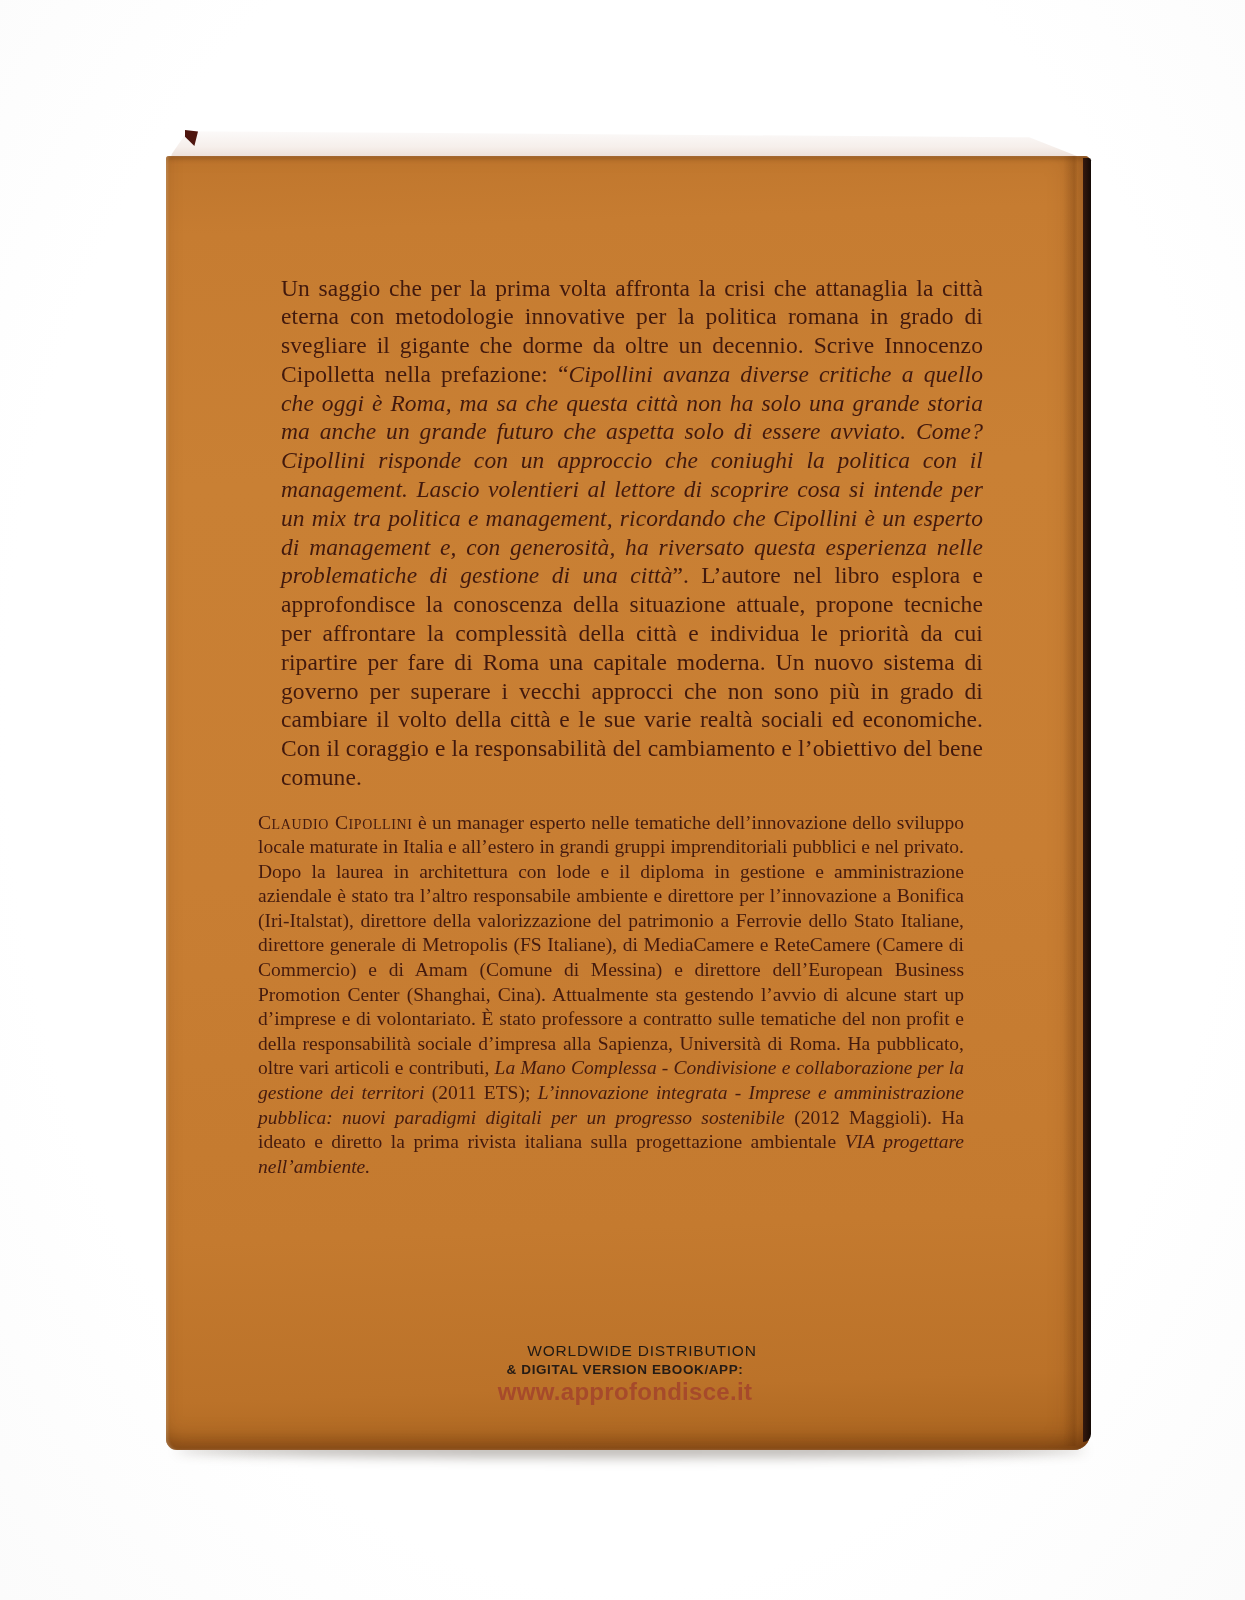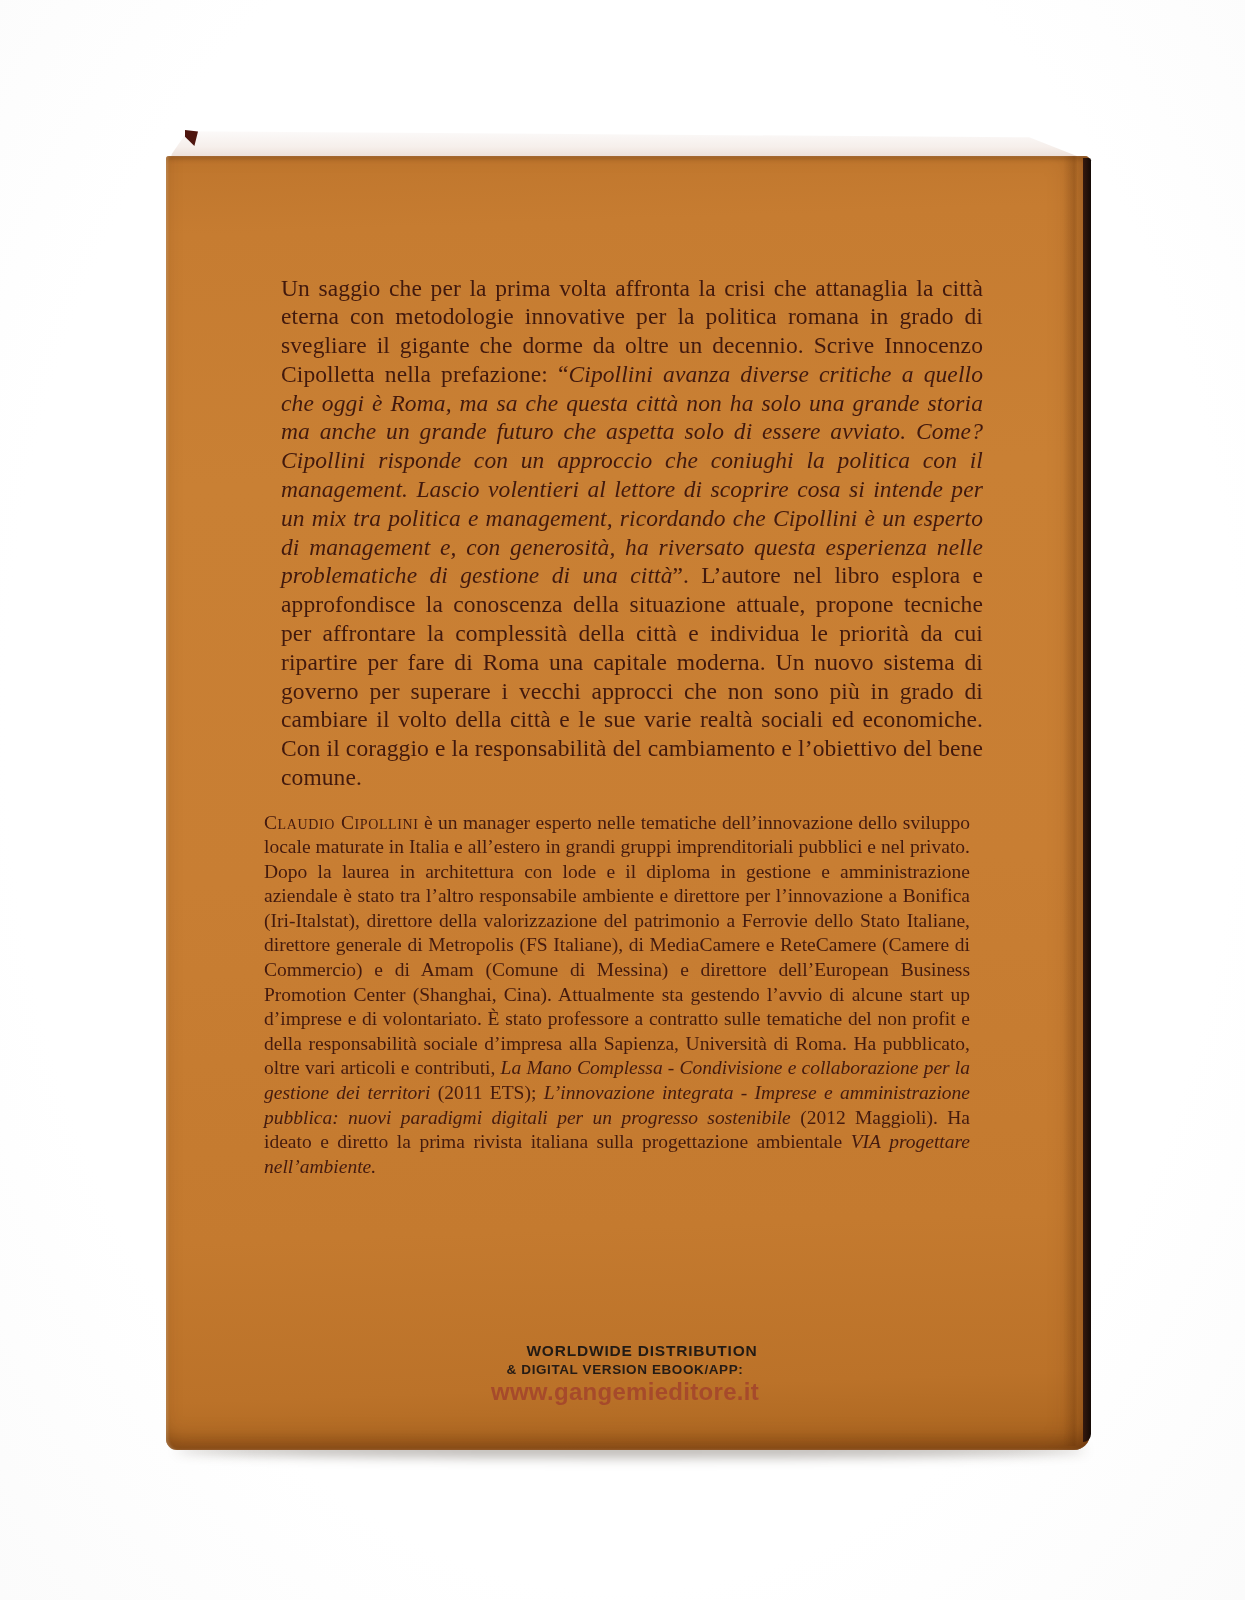--- a/index.html
+++ b/index.html
@@ -97,21 +97,21 @@
     width: 702px;
     font-size: 23.5px;
     line-height: 28.8px;
     color: #42190d;
     text-align: justify;
     letter-spacing: 0.1px;
     margin-left: 16px;
   }
   .bio {
     position: absolute;
-    left: 98px;
+    left: 92px;
     top: 635px;
     width: 706px;
     font-size: 19.5px;
     line-height: 24.6px;
     color: #441a0e;
     text-align: justify;
   }
   .seg-normal { font-style: normal; }
   .seg-italic { font-style: italic; }
   .seg-smallcaps {
@@ -121,21 +121,21 @@
   .publisher {
     position: absolute;
     left: 0;
     right: 6px;
     top: 1186px;
     text-align: center;
     font-family: "Liberation Sans", "DejaVu Sans", sans-serif;
   }
   .publisher-line1 {
     font-size: 15.5px;
-    font-weight: 700;
+    font-weight: 400;
     letter-spacing: 0.8px;
     color: #221a14;
     margin-left: 34px;
   }
   .publisher-line2 {
     font-size: 13.5px;
     font-weight: 700;
     letter-spacing: 0.6px;
     color: #241b15;
     margin-top: 2px;
@@ -160,17 +160,17 @@
       <div class="cover-crease"></div>
       <div class="spine-edge"></div>
 
       <p class="synopsis"><span class="seg-normal">Un saggio che per la prima volta affronta la crisi che attanaglia la città eterna con metodologie innovative per la politica romana in grado di svegliare il gigante che dorme da oltre un decennio. Scrive Innocenzo Cipolletta nella prefazione: “</span><span class="seg-italic">Cipollini avanza diverse critiche a quello che oggi è Roma, ma sa che questa città non ha solo una grande storia ma anche un grande futuro che aspetta solo di essere avviato. Come? Cipollini risponde con un approccio che coniughi la politica con il management. Lascio volentieri al lettore di scoprire cosa si intende per un mix tra politica e management, ricordando che Cipollini è un esperto di management e, con generosità, ha riversato questa esperienza nelle problematiche di gestione di una città</span><span class="seg-normal">”. L’autore nel libro esplora e approfondisce la conoscenza della situazione attuale, propone tecniche per affrontare la complessità della città e individua le priorità da cui ripartire per fare di Roma una capitale moderna.  Un nuovo sistema di governo per superare i vecchi approcci che non sono più in grado di cambiare il volto della città e le sue varie realtà sociali ed economiche. Con il coraggio e la responsabilità del cambiamento e l’obiettivo del bene comune.</span></p>
 
       <p class="bio"><span class="seg-smallcaps">Claudio Cipollini</span><span class="seg-normal"> è un manager esperto nelle tematiche dell’innovazione dello sviluppo locale maturate in Italia e all’estero in grandi gruppi imprenditoriali pubblici e nel privato. Dopo la laurea in architettura con lode e il diploma in gestione e amministrazione aziendale è stato tra l’altro responsabile ambiente e direttore per l’innovazione a Bonifica (Iri-Italstat), direttore della valorizzazione del patrimonio a Ferrovie dello Stato Italiane, direttore generale di Metropolis (FS Italiane), di MediaCamere e ReteCamere (Camere di Commercio) e di Amam (Comune di Messina) e direttore dell’European Business Promotion Center (Shanghai, Cina). Attualmente sta gestendo l’avvio di alcune start up d’imprese e di volontariato. È stato professore a contratto sulle tematiche del non profit e della responsabilità sociale d’impresa alla Sapienza, Università di Roma. Ha pubblicato, oltre vari articoli e contributi, </span><span class="seg-italic">La Mano Complessa - Condivisione e collaborazione per la gestione dei territori</span><span class="seg-normal"> (2011 ETS); </span><span class="seg-italic">L’innovazione integrata - Imprese e amministrazione pubblica: nuovi paradigmi digitali per un progresso sostenibile</span><span class="seg-normal"> (2012 Maggioli). Ha ideato e diretto la prima rivista italiana sulla progettazione ambientale </span><span class="seg-italic">VIA progettare nell’ambiente.</span></p>
 
       <div class="publisher">
         <div class="publisher-line1">WORLDWIDE DISTRIBUTION</div>
         <div class="publisher-line2">&amp; DIGITAL VERSION EBOOK/APP:</div>
-        <div class="publisher-website">www.gangemieditore.it</div>
+        <div class="publisher-website">www.approfondisce.it</div>
       </div>
     </div>
   </div>
 </div>
 
 </body></html>

